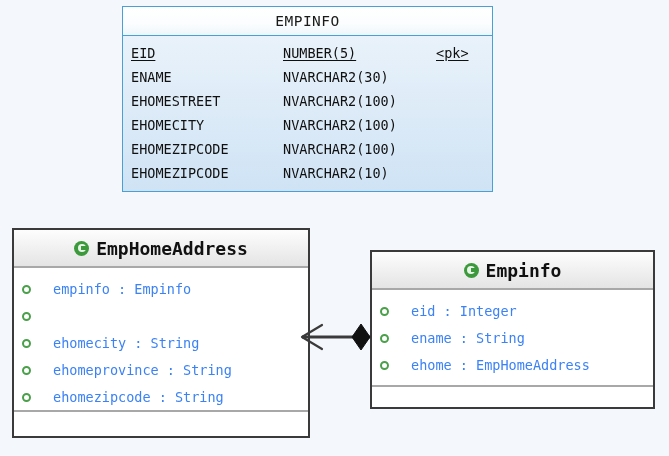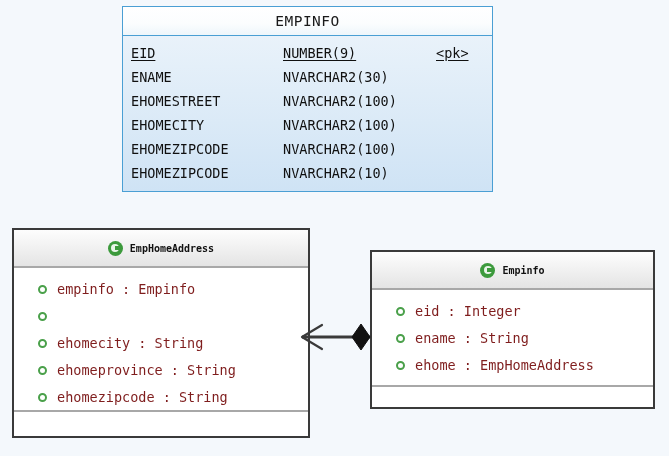--- a/index.html
+++ b/index.html
@@ -85,41 +85,42 @@
     border: 2px solid #3a3a3a;
     background: #ffffff;
     box-sizing: border-box;
   }
   .uml-header {
     text-align: center;
     background: linear-gradient(to bottom, #fdfdfd 0%, #f2f2f2 45%, #e4e4e4 100%);
     border-bottom: 2px solid #a8a8a8;
     font-family: "DejaVu Sans Mono", monospace;
     font-weight: bold;
-    font-size: 10px;
+    font-size: 18px;
     color: #111111;
     box-sizing: border-box;
     display: flex;
     align-items: center;
     justify-content: center;
     gap: 7px;
   }
   .uml-attrs {
     padding: 8px 0 6px 0;
     box-sizing: border-box;
   }
   .uml-attr {
     height: 27px;
     line-height: 27px;
     font-size: 13.5px;
-    color: #7f1d1d;
-    padding-left: 24px;
+    color: #3b82f6;
+    padding-left: 8px;
     white-space: nowrap;
     display: flex;
     align-items: center;
+    gap: 12px;
   }
   .uml-methods {
     border-top: 2px solid #a8a8a8;
     box-sizing: border-box;
   }
 
   
   .class-icon {
     display: inline-block;
     width: 15px;
@@ -171,21 +172,21 @@
 <body>
 
 <div id="canvas">
 
   <div class="er-table">
     <div class="er-table-header">EMPINFO</div>
     <div class="er-table-body">
 
       <div class="er-row">
         <span class="er-col-name underlined">EID</span>
-        <span class="er-col-type underlined">NUMBER(9)</span>
+        <span class="er-col-type underlined">NUMBER(5)</span>
         <span class="er-col-key underlined">&lt;pk&gt;</span>
       </div>
 
       <div class="er-row">
         <span class="er-col-name">ENAME</span>
         <span class="er-col-type">NVARCHAR2(30)</span>
         <span class="er-col-key"></span>
       </div>
 
       <div class="er-row">

